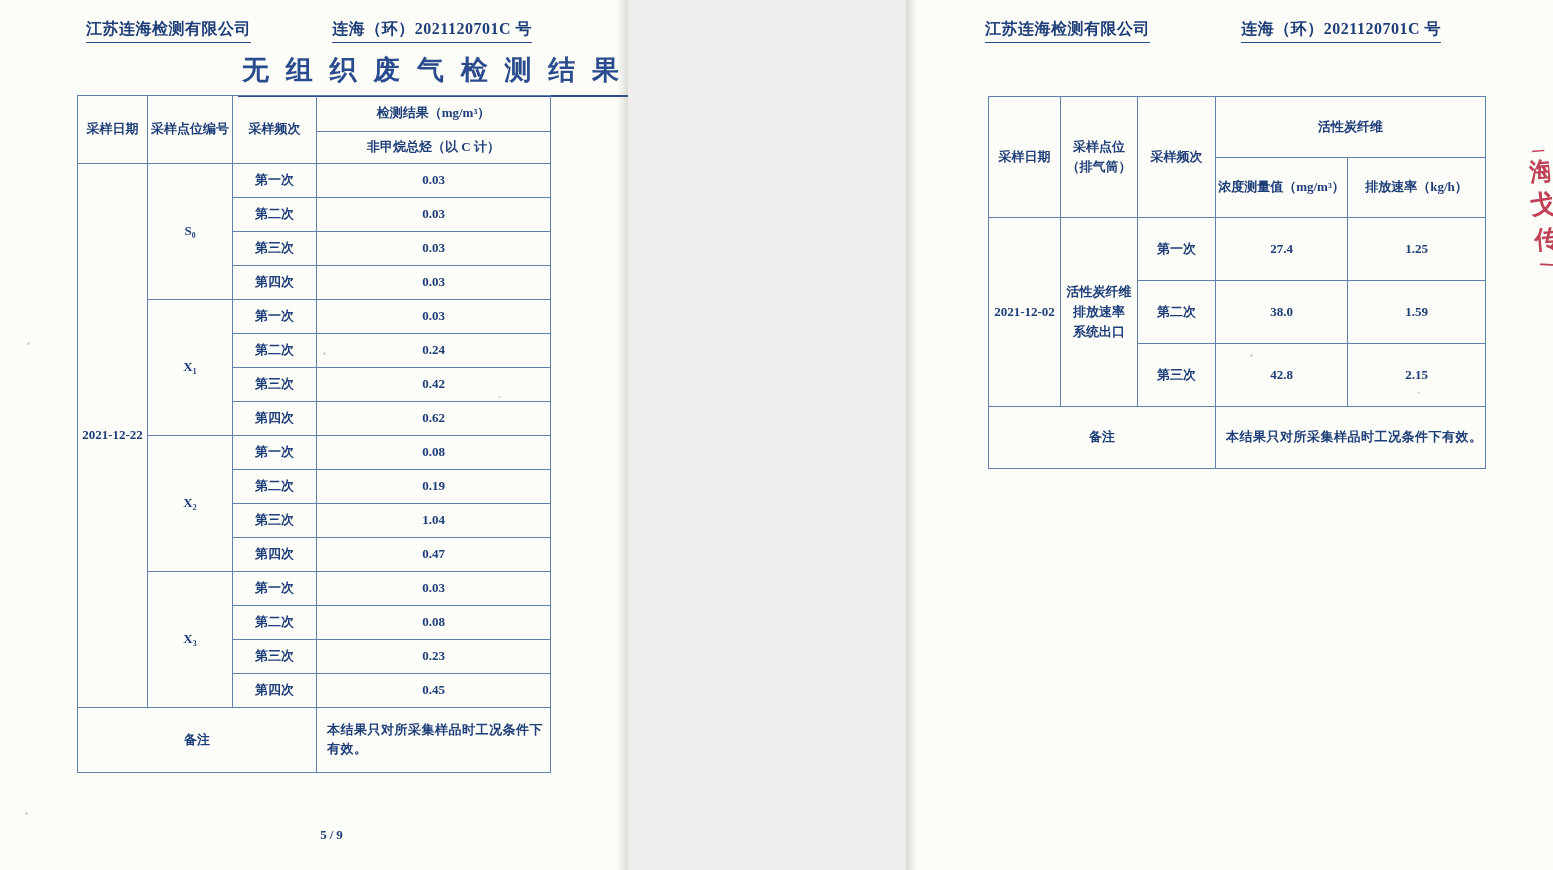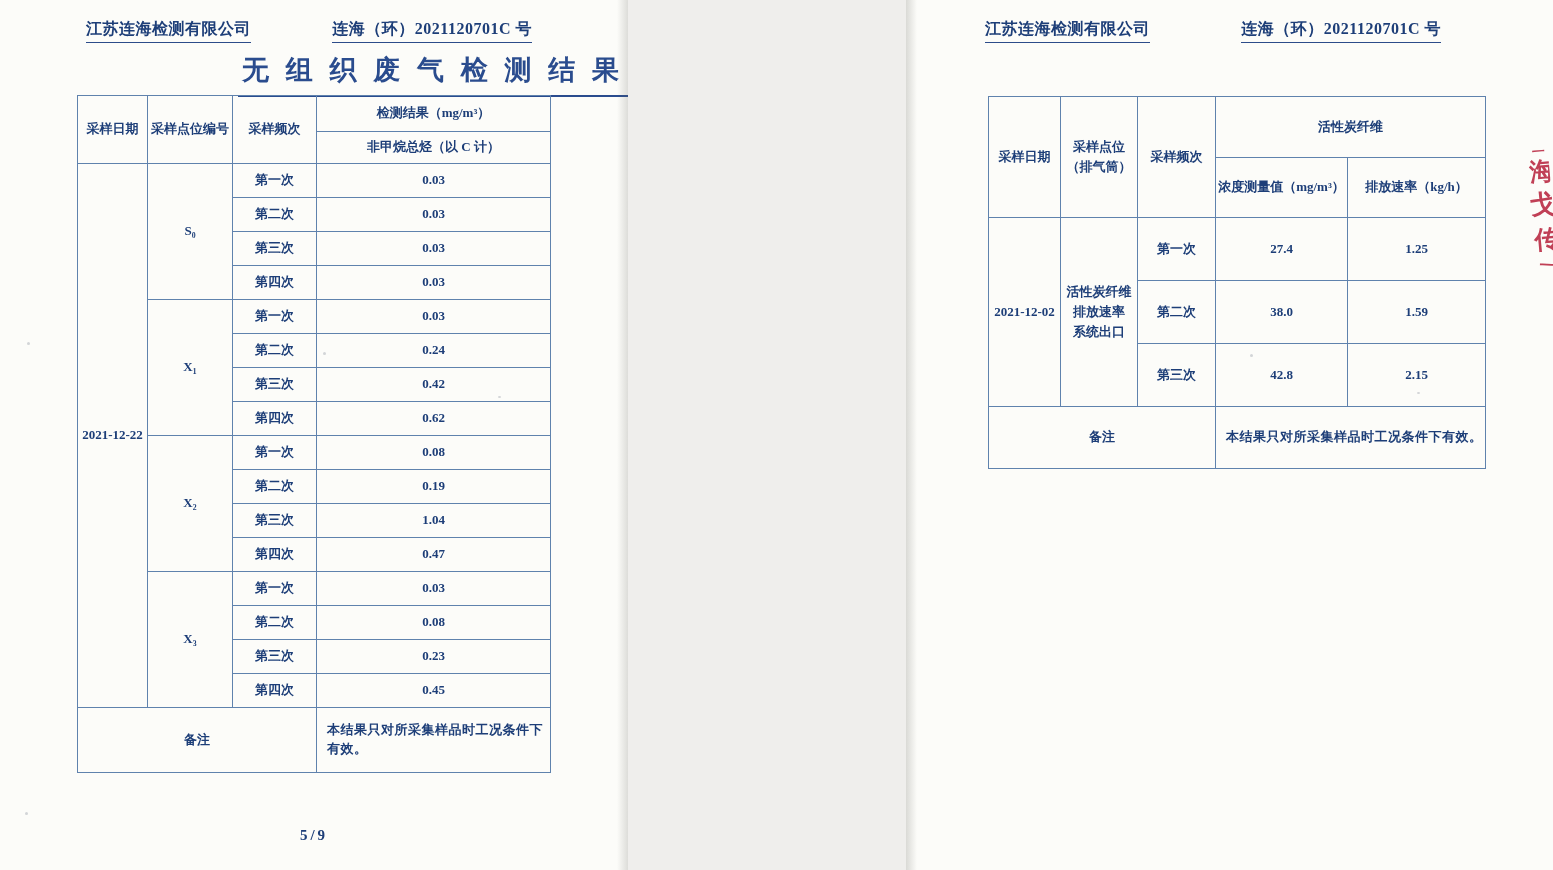--- a/index.html
+++ b/index.html
@@ -33,21 +33,21 @@
   .t-right{left:82px;top:96px;width:497px;}
   th,td{border:1.2px solid #5f82ad;text-align:center;vertical-align:middle;
     font-size:13px;font-weight:600;color:#1d3e78;padding:2px;line-height:1.45;}
   .hh1{height:36px;} .hh2{height:32px;}
   .dr{height:34px;} .nr{height:65px;}
   .rh1{height:61px;} .rh2{height:60px;} .rdr{height:63px;} .rnr{height:62px;}
   .note-text{text-align:left;padding-left:10px;letter-spacing:.5px;}
   .pt-lines span{display:block;line-height:1.55;}
 
   .page-no{position:absolute;left:0;width:100%;text-align:center;
-    font-size:15px;font-weight:700;letter-spacing:3px;color:#1d3e78;}
+    font-size:13px;font-weight:700;letter-spacing:3px;color:#1d3e78;padding-left:19px;}
   .page-left .page-no{top:827px;}
   .page-right .page-no{top:829px;}
 
   .red-marks{position:absolute;left:1530px;top:143px;width:23px;height:135px;overflow:hidden;
     color:#c04056;font-weight:700;transform:rotate(-5deg);font-family:"Liberation Serif",serif;}
   .red-marks span{display:block;}
   .rm0{font-size:13px;height:12px;margin-left:7px;}
   .rm1{font-size:25px;height:32px;margin-left:3px;}
   .rm2{font-size:27px;height:36px;font-weight:800;margin-left:1px;}
   .rm3{font-size:25px;height:34px;margin-left:2px;}

